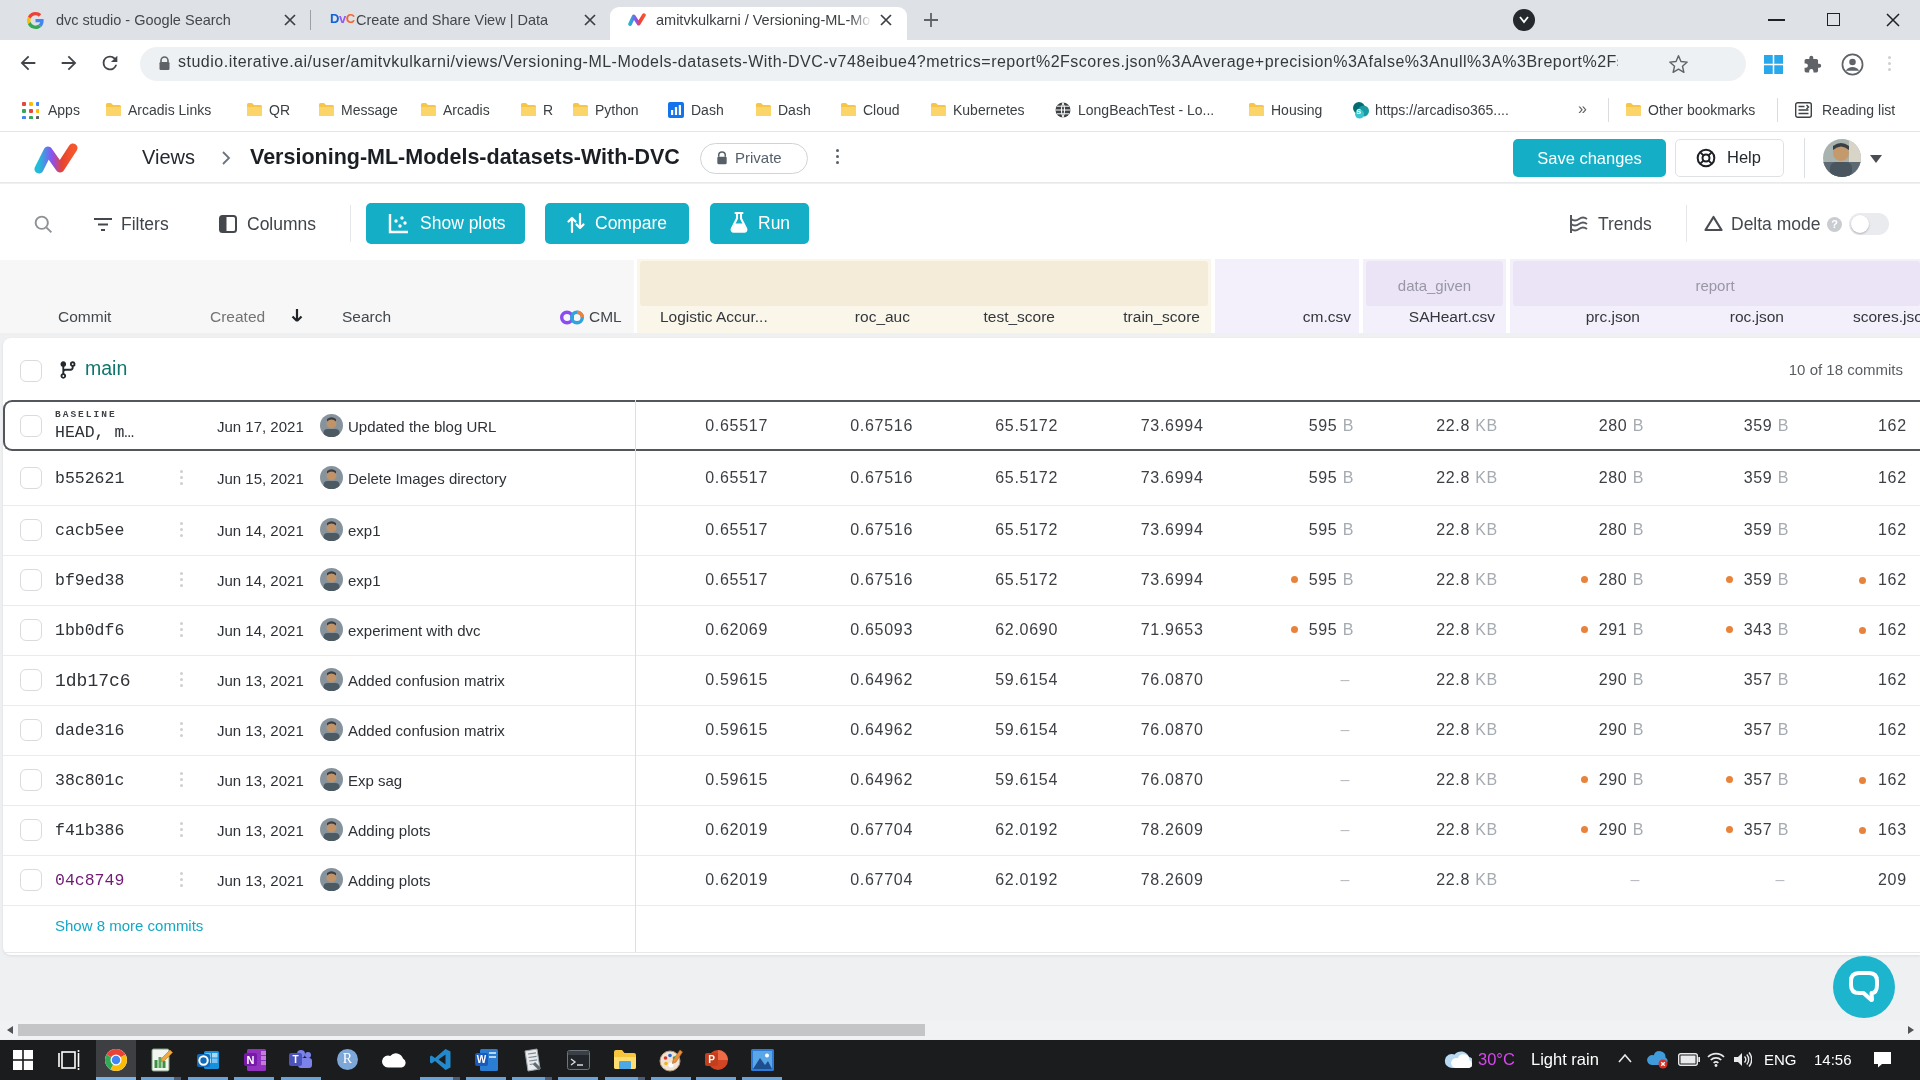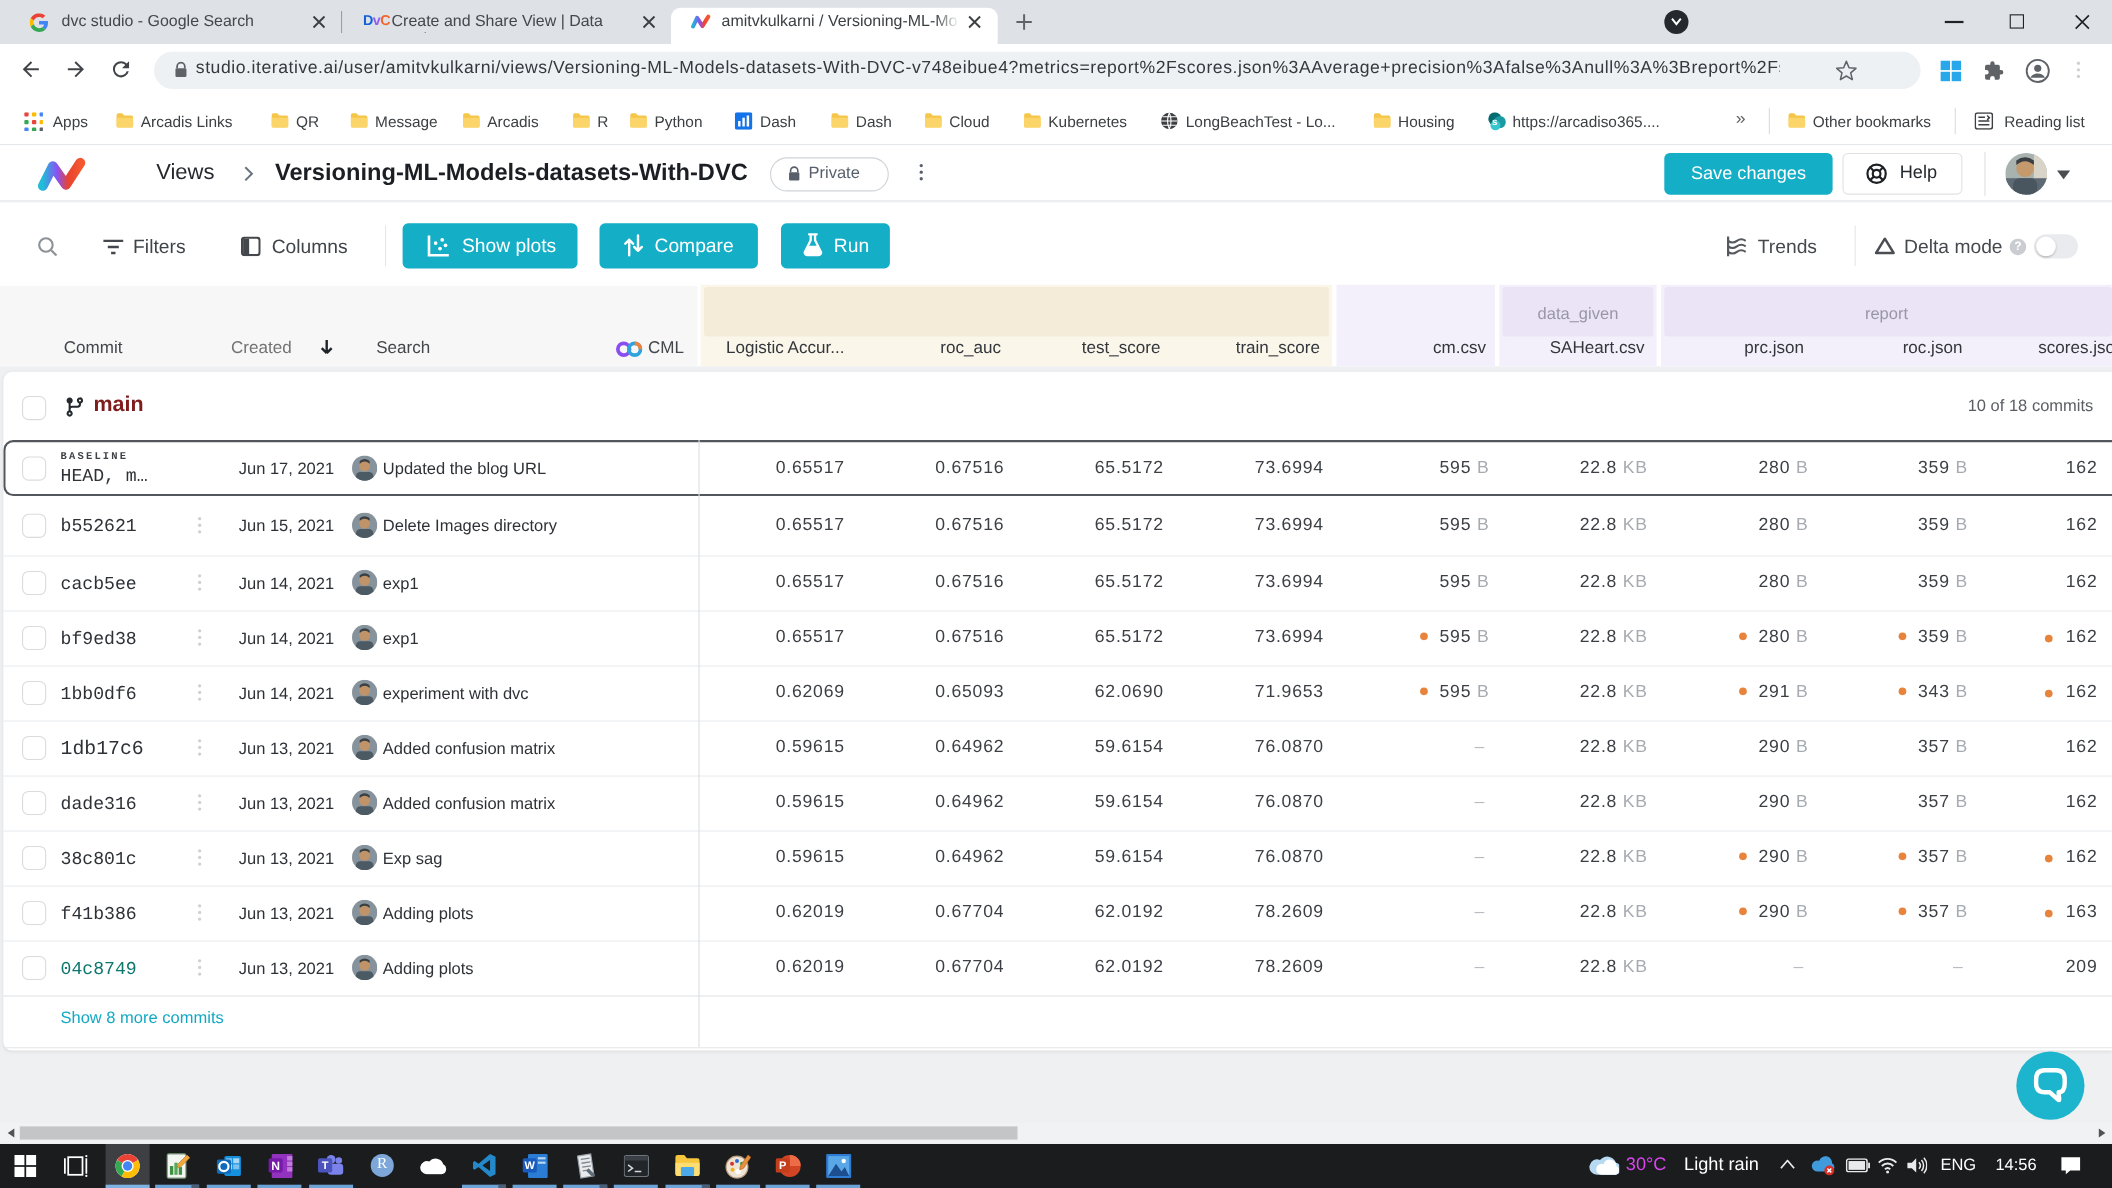--- a/index.html
+++ b/index.html
@@ -338,21 +338,21 @@
 <div class="ab" style="left:1510px;top:18px;width:410px;text-align:center;font-size:15px;color:#9a96a5">report</div>
 <div class="ab" style="right:280px;top:49px;font-size:15.5px;color:#33363b">prc.json</div>
 <div class="ab" style="right:136px;top:49px;font-size:15.5px;color:#33363b">roc.json</div>
 <div class="ab" style="left:1853px;top:49px;font-size:15.5px;color:#33363b">scores.json</div>
 </div>
 <div class="ab" style="left:3px;top:338px;width:1917px;height:617px;background:#fff;border-radius:8px 0 0 8px;box-shadow:0 1px 3px rgba(0,0,0,.08)">
 <div class="cb" style="left:17px;top:22px"></div>
 <svg class="ab" style="left:55px;top:21px" width="20" height="22" viewBox="0 0 16 16">
         <path fill="#24292e" d="M9.5 3.25a2.25 2.25 0 1 1 3 2.122V6A2.5 2.5 0 0 1 10 8.5H6a1 1 0 0 0-1 1v1.128a2.251 2.251 0 1 1-1.5 0V5.372a2.25 2.25 0 1 1 1.5 0v1.836A2.493 2.493 0 0 1 6 7h4a1 1 0 0 0 1-1v-.628a2.25 2.25 0 0 1-1.5-2.122ZM4.25 12a.75.75 0 1 0 0 1.5.75.75 0 0 0 0-1.5ZM3.5 3.25a.75.75 0 1 1 1.5 0 .75.75 0 0 1-1.5 0Zm8.25-.75a.75.75 0 1 0 0 1.5.75.75 0 0 0 0-1.5Z"></path>
       </svg>
-<div class="ab" style="left:82px;top:19px;font-size:19.5px;font-weight:bold;color:#7f1d1d">main</div>
+<div class="ab" style="left:82px;top:19px;font-size:19.5px;font-weight:normal;color:#0f766e">main</div>
 <div class="ab" style="right:17px;top:23px;font-size:15px;color:#5a5e63">10 of 18 commits</div>
 <div class="cb" style="left:17px;top:77px"></div>
 <div class="ab mono" style="left:52px;top:71px;font-size:9.5px;letter-spacing:2px;color:#3f4347;font-weight:bold">BASELINE</div>
 <div class="ab mono" style="left:52px;top:85px;font-size:16.5px;color:#2e3237">HEAD, m…</div>
 <div class="ab rme" style="left:214px;top:80px">Jun 17, 2021</div>
 <svg class="ab" style="left:317px;top:76px" width="23" height="23" viewBox="0 0 23 23">
         <defs>
           <clipPath id="c0">
             <circle cx="11.5" cy="11.5" r="11.5"></circle>
           </clipPath>
@@ -629,21 +629,21 @@
 <div class="ab num" style="right:862px;top:483px">62.0192</div>
 <div class="ab num" style="right:716.5px;top:483px">78.2609</div>
 <div class="ab num" style="right:570px;top:483px;color:#b9bdc2">–</div>
 <div class="ab num" style="right:422px;top:483px;white-space:nowrap">22.8 <span class="unit">KB</span></div>
 <div class="ab num" style="right:276px;top:483px;white-space:nowrap"><span class="dot"></span>290 <span class="unit">B</span></div>
 <div class="ab num" style="right:131px;top:483px;white-space:nowrap"><span class="dot"></span>357 <span class="unit">B</span></div>
 <div class="ab dot" style="left:1856px;top:489px"></div>
 <div class="ab num" style="left:1875px;top:483px">163</div>
 <div class="ab" style="left:0;top:567px;width:1917px;height:1px;background:#eaebed"></div>
 <div class="cb" style="left:17px;top:531px"></div>
-<div class="ab mono" style="left:52px;top:533px;font-size:16.5px;color:#0f766e">04c8749</div>
+<div class="ab mono" style="left:52px;top:533px;font-size:16.5px;color:#701a75">04c8749</div>
 <div class="kebab" style="left:177px;top:534px">
         <i></i>
         <i></i>
         <i></i>
       </div>
 <div class="ab rme" style="left:214px;top:534px">Jun 13, 2021</div>
 <svg class="ab" style="left:317px;top:530px" width="23" height="23" viewBox="0 0 23 23">
         <defs>
           <clipPath id="c9">
             <circle cx="11.5" cy="11.5" r="11.5"></circle>

